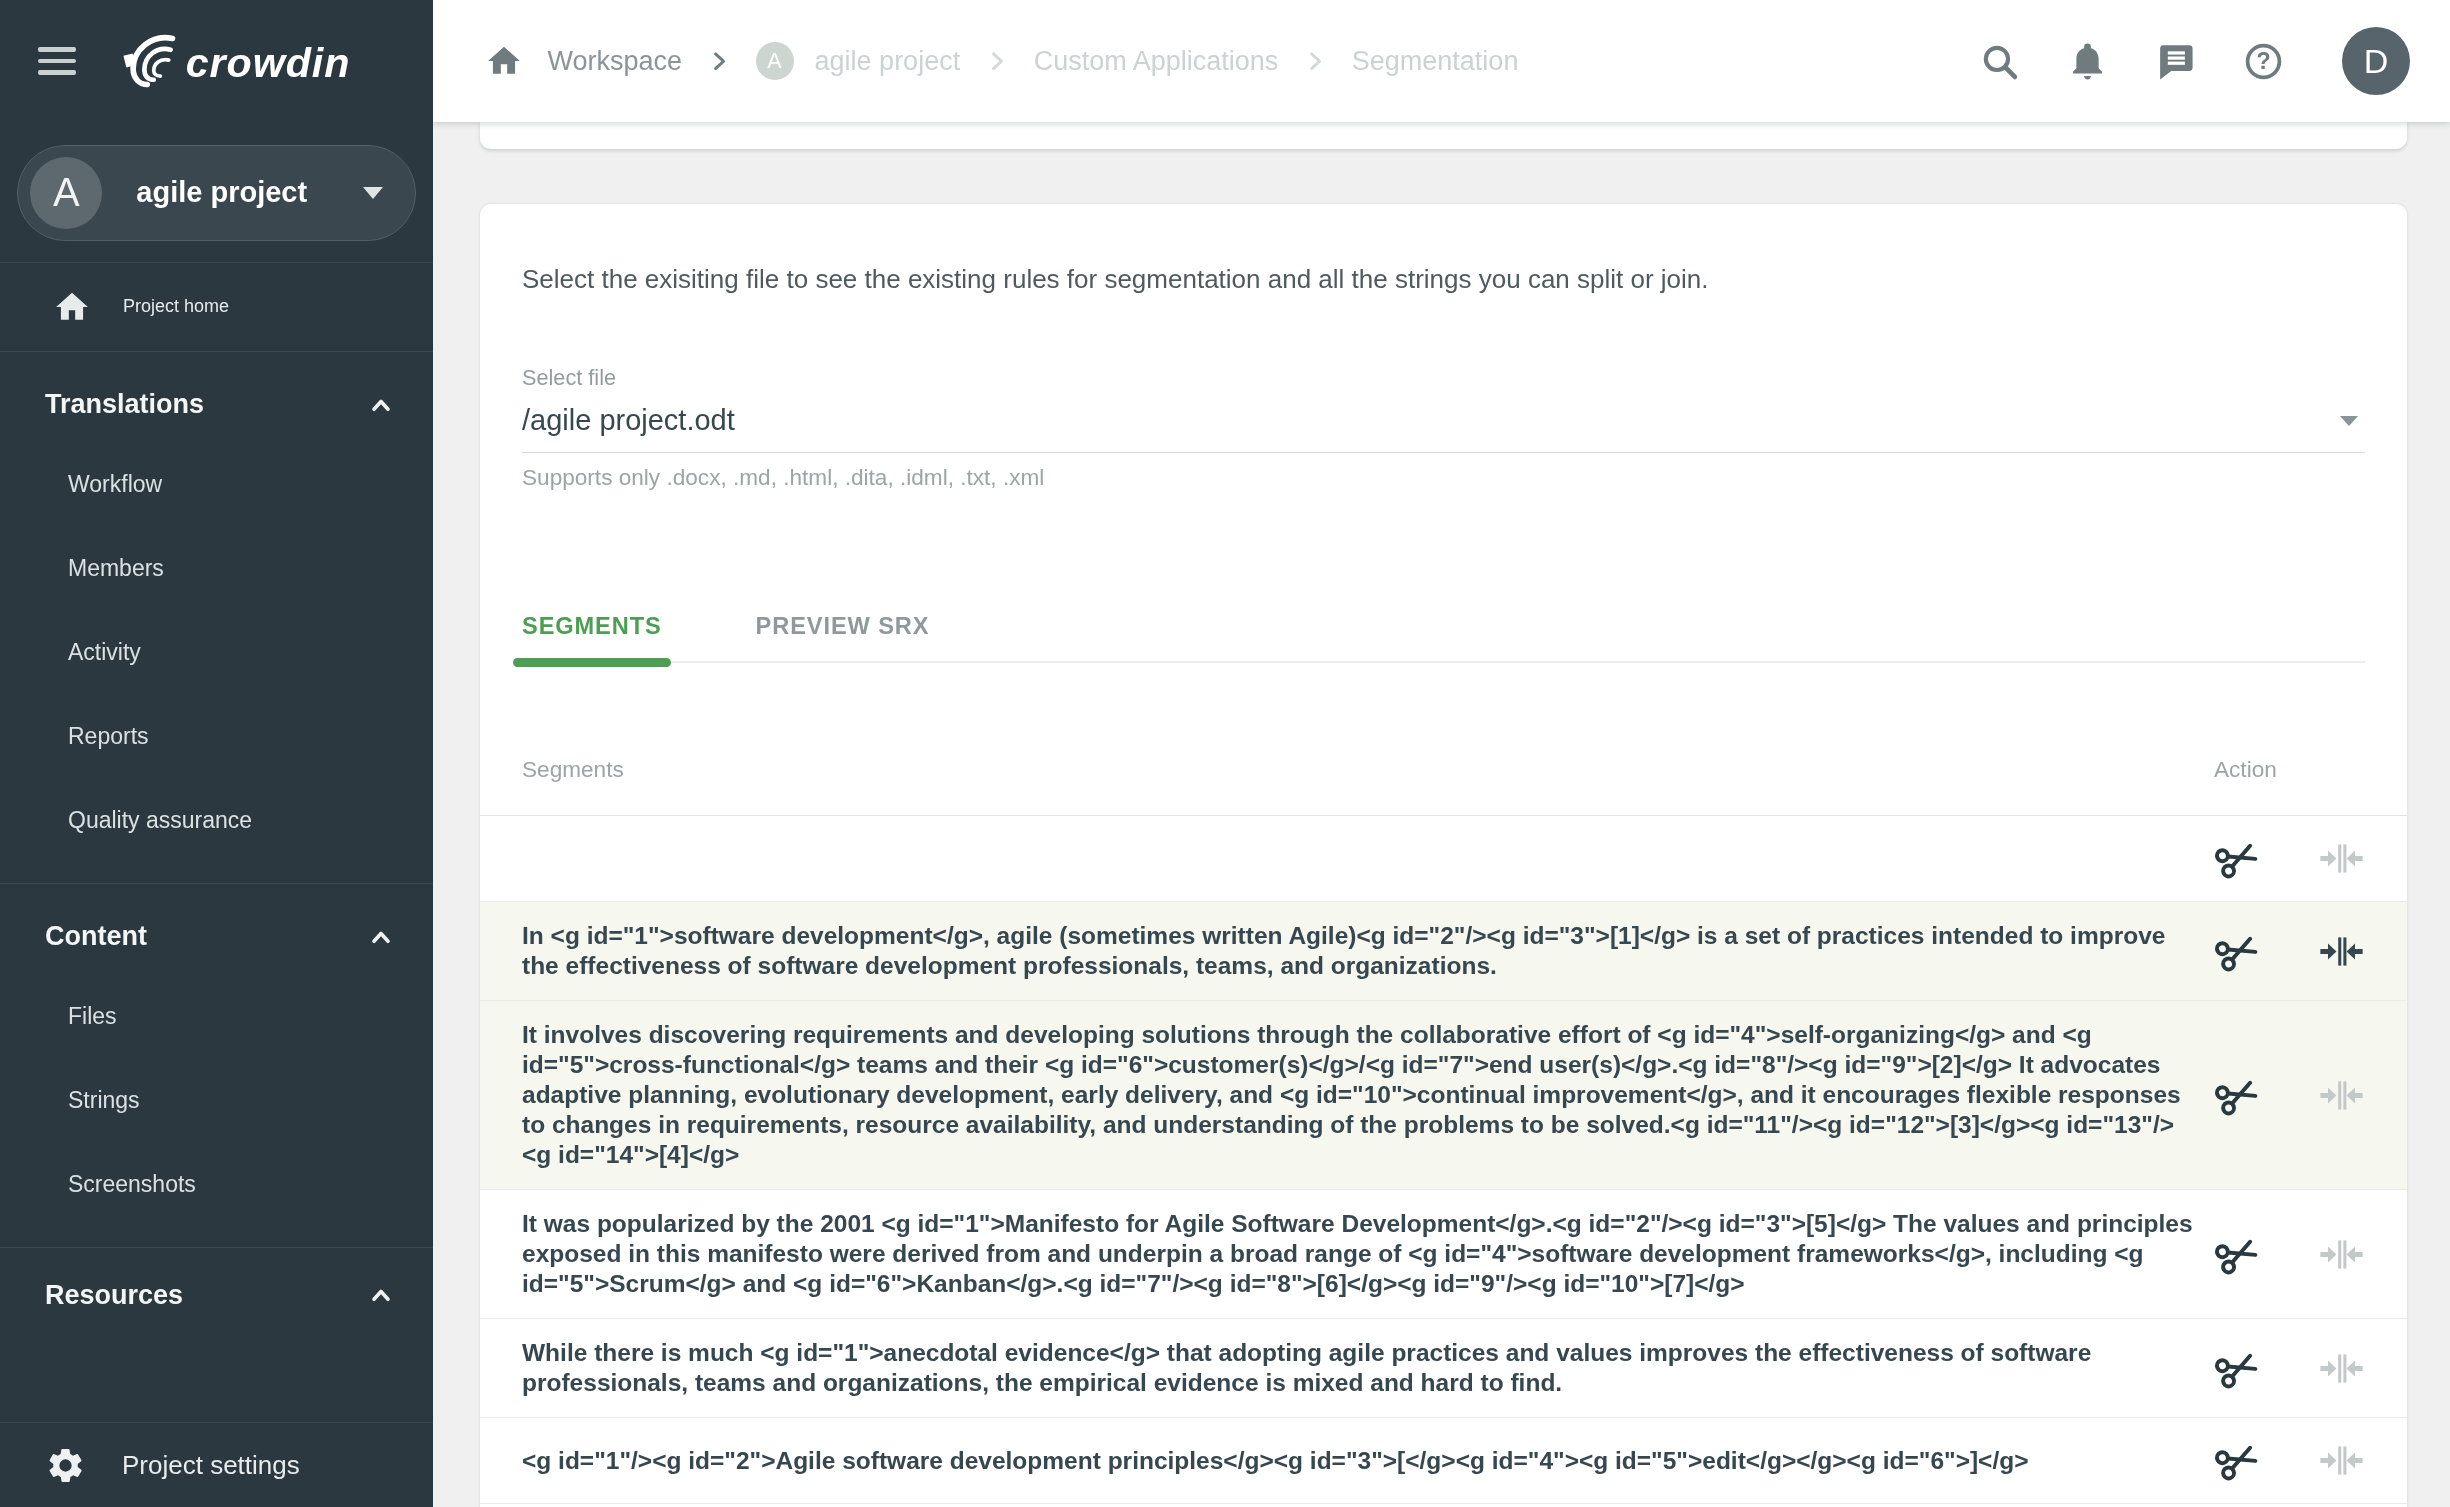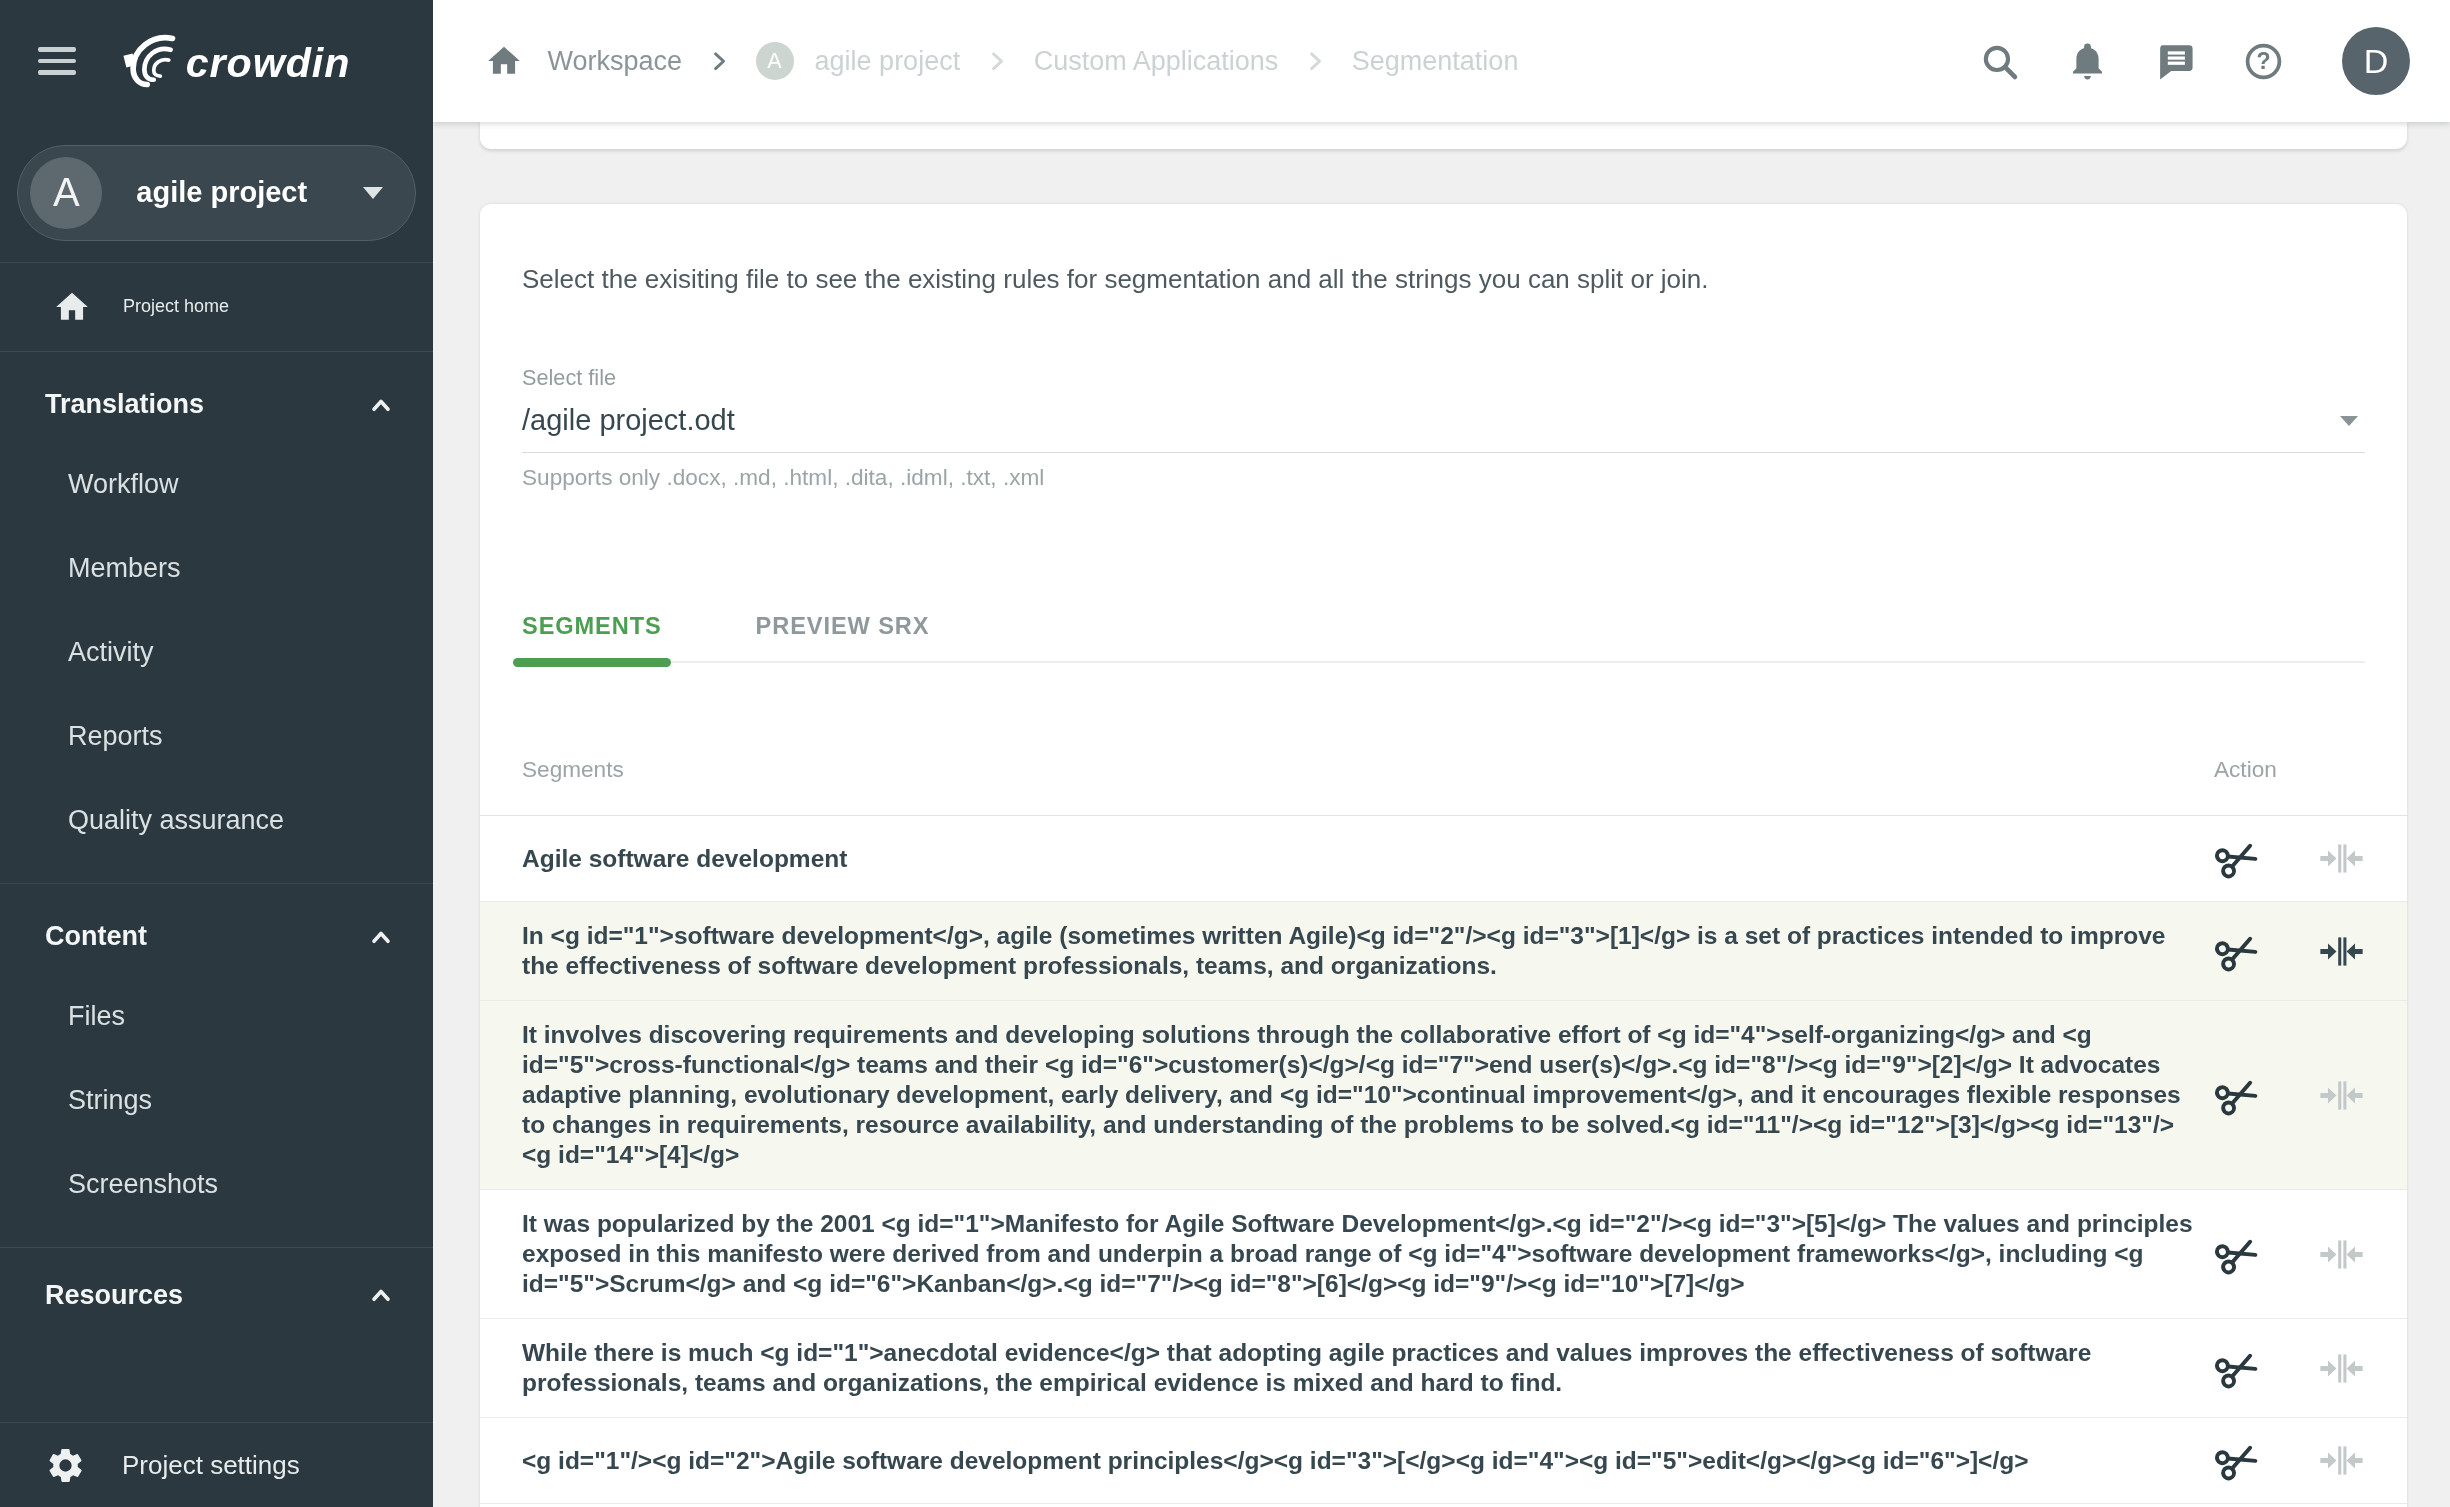--- a/index.html
+++ b/index.html
@@ -45,21 +45,21 @@
   .nav-row .nav-ic { width:38px; height:38px; margin-right:32px; color:#e7ebeb; flex:none; }
   .section-header {
     height:75px; margin-top:15px; display:flex; align-items:center;
     padding:0 38px 0 45px; font-size:27px; font-weight:700; color:#f4f6f6; cursor:pointer;
   }
   .section-header .spacer { flex:1; }
   .chev-up { width:28px; height:28px; color:#eef1f1; }
   .section-items { margin-bottom:21px; }
   .nav-sub-item {
     height:84px; display:flex; align-items:center; padding-left:68px;
-    font-size:27px; font-weight:400; color:#dbe1e2; cursor:pointer;
+    font-size:23px; font-weight:400; color:#dbe1e2; cursor:pointer;
   }
   .sidebar-bottom {
     margin-top:auto; border-top:0.9px solid #3c4950; height:86px;
     display:flex; align-items:center; padding-left:45px; cursor:pointer;
     font-size:26px; font-weight:500; color:#e7ebeb;
   }
   .sidebar-bottom .nav-ic { width:41px; height:41px; margin-right:36px; color:#eef1f1; }
 
   
   .right-col { flex:1; display:flex; flex-direction:column; height:1508px; }
@@ -313,21 +313,20 @@
         </div>
 
         <div class="thead">
           <span>Segments</span>
           <span class="th-action">Action</span>
         </div>
         <div class="thead-divider"></div>
 
         <div class="seg-rows">
   <div class="seg-row">
-    <div class="seg-text">Agile software development</div>
     <div class="seg-actions">
       <button class="icon-btn scissors">
         <svg viewBox="0 0 40 40">
           <g stroke="currentColor" stroke-width="3.4" fill="none" stroke-linecap="round" transform="rotate(-22 20 20)">
             <circle cx="9" cy="13" r="4.6"></circle>
                       <circle cx="9" cy="27" r="4.6"></circle>
             <line x1="13.2" y1="15.4" x2="34" y2="26"></line>
                       <line x1="13.2" y1="24.6" x2="34" y2="14"></line>
           </g>
         </svg>

